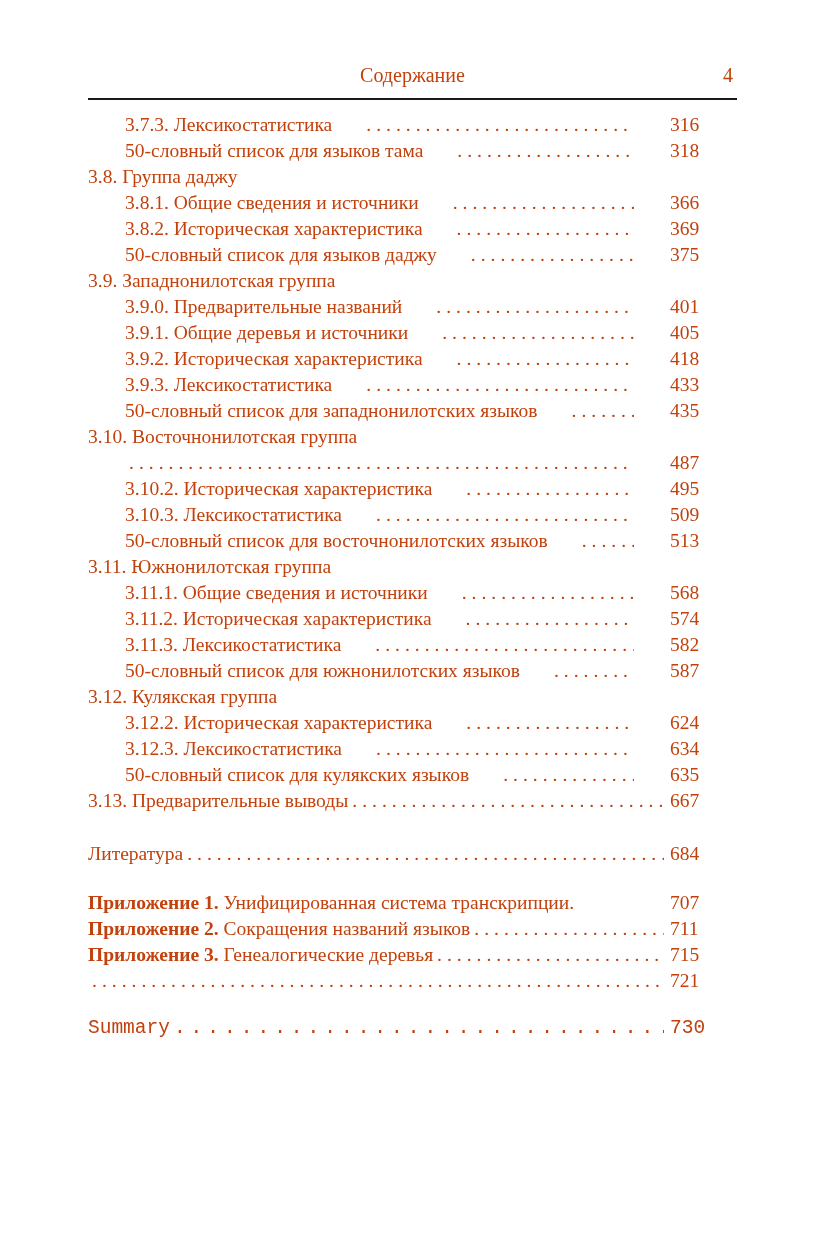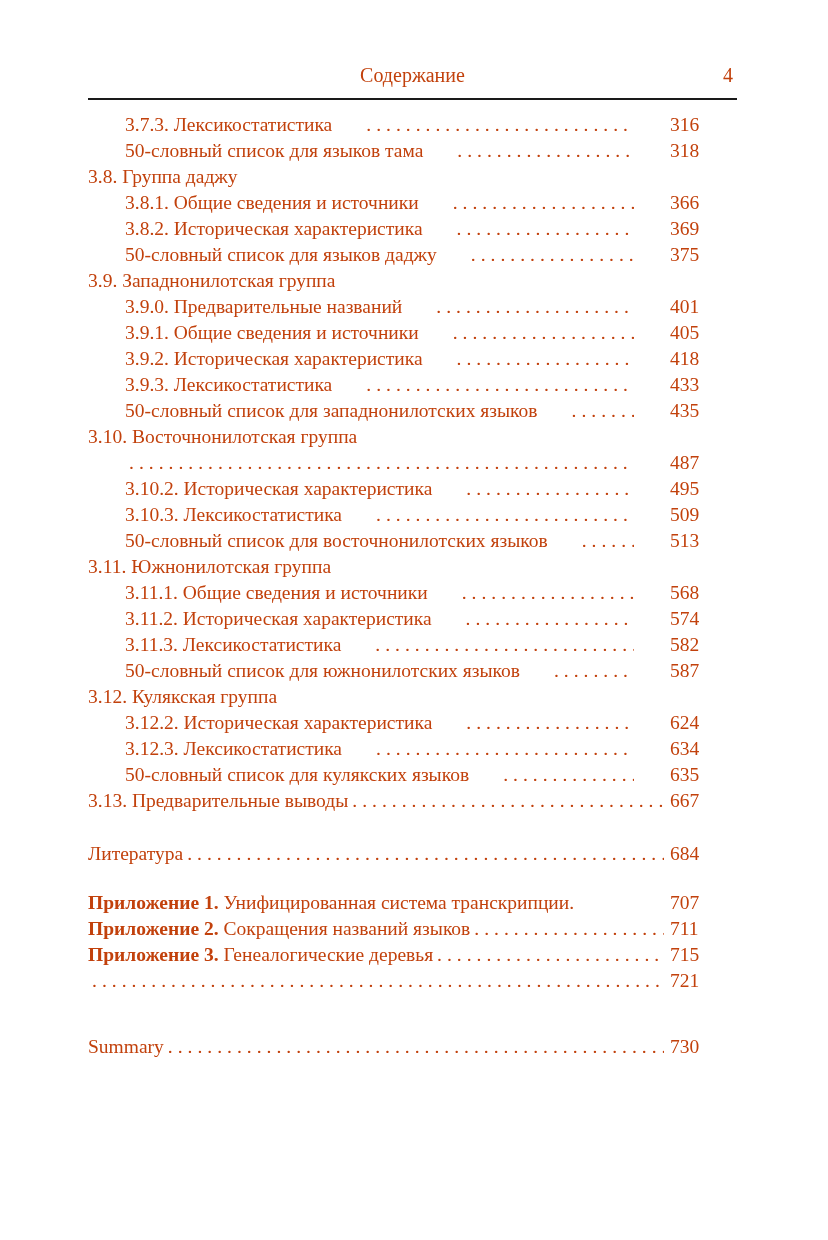--- a/index.html
+++ b/index.html
@@ -44,21 +44,21 @@
     border-top: 2px solid #1a1a1a;
     height: 0;
   }
   .toc {
     font-size: 19.5px;
     line-height: 26px;
   }
   #sec-toc-main   { margin-top: 12px; }
   #sec-literatura { margin-top: 27px; }
   #sec-appendices { margin-top: 23px; }
-  #sec-summary    { margin-top: 40px; }
+  #sec-summary    { margin-top: 21px; font-family: Liberation Mono, monospace; }
   .row {
     display: flex;
     align-items: baseline;
     white-space: nowrap;
   }
   .row.lvl1 { padding-left: 37px; gap: 30px; }
   .entry-text { flex: 0 0 auto; }
   .prefix { font-weight: bold; }
   .leader {
     flex: 1 1 auto;
@@ -124,21 +124,21 @@
         </div>
         <div class="row">
           <span class="entry-text">3.9. Западнонилотская группа</span>
         </div>
         <div class="row lvl1">
           <span class="entry-text">3.9.0. Предварительные названий</span>
           <span class="leader"></span>
           <span class="pageno">401</span>
         </div>
         <div class="row lvl1">
-          <span class="entry-text">3.9.1. Общие сведения и источники</span>
+          <span class="entry-text">3.9.1. Общие деревья и источники</span>
           <span class="leader"></span>
           <span class="pageno">405</span>
         </div>
         <div class="row lvl1">
           <span class="entry-text">3.9.2. Историческая характеристика</span>
           <span class="leader"></span>
           <span class="pageno">418</span>
         </div>
         <div class="row lvl1">
           <span class="entry-text">3.9.3. Лексикостатистика</span>

